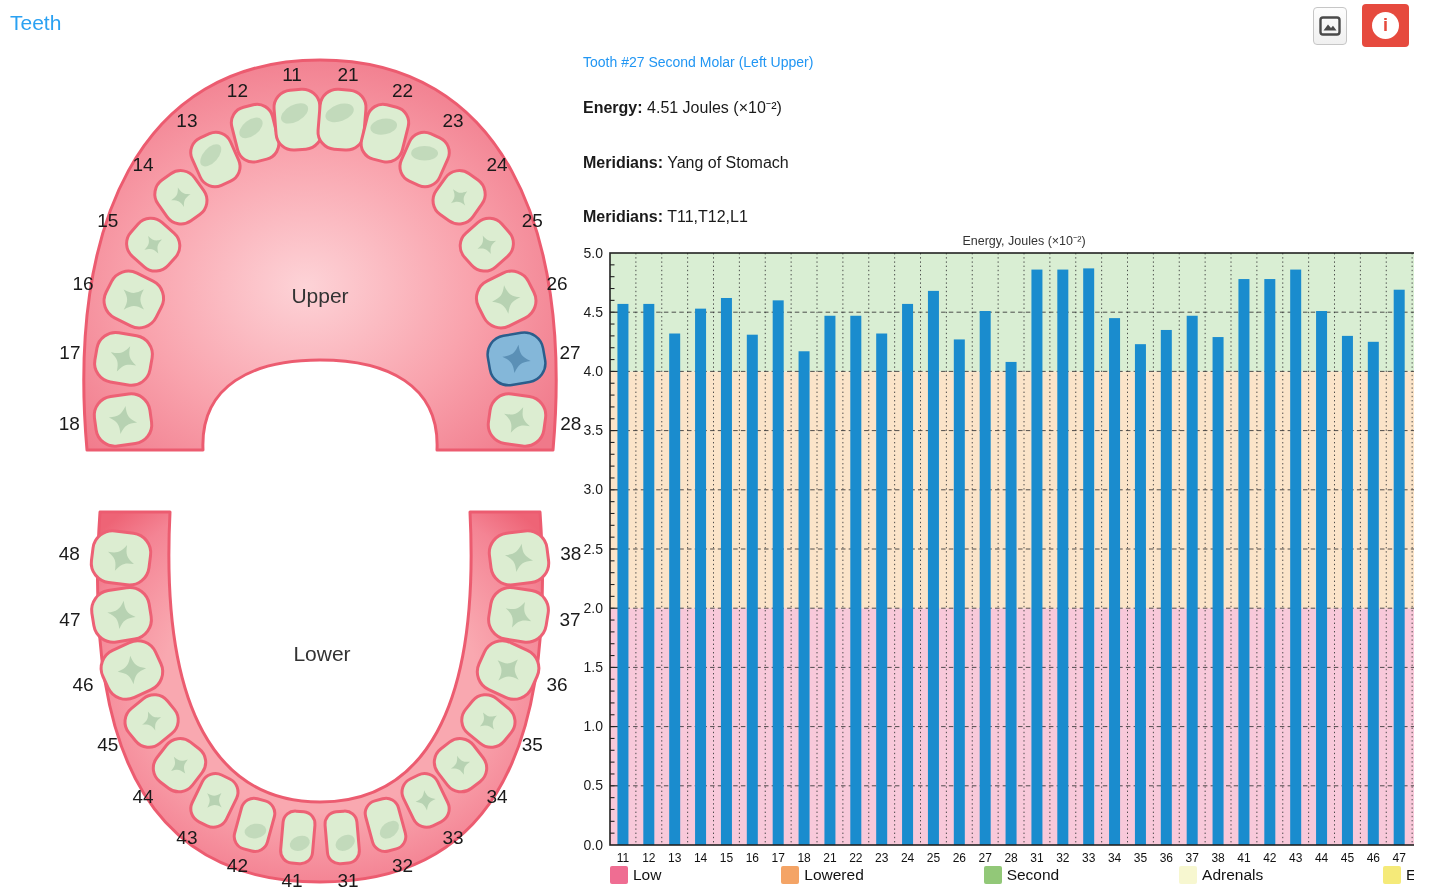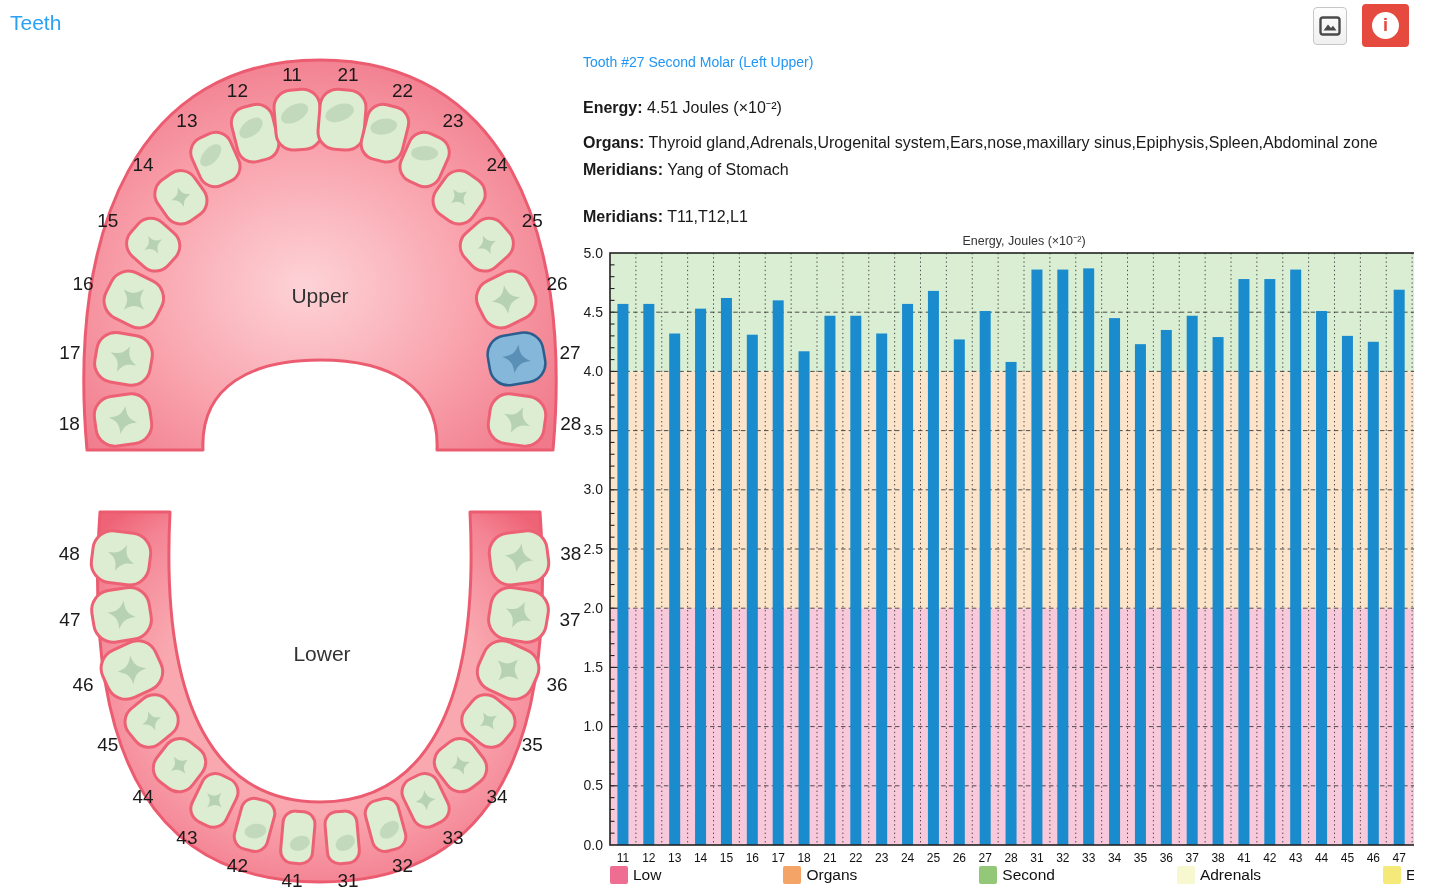--- a/index.html
+++ b/index.html
@@ -218,22 +218,21 @@
         <text x="528.8" y="559.6" text-anchor="middle" font-size="19" fill="#1a1a1a">38</text>
       </g>
     <text x="278" y="303" text-anchor="middle" font-size="21" fill="#333">Upper</text>
     <text x="280" y="661" text-anchor="middle" font-size="21" fill="#333">Lower</text>
   </svg>
 
   <div class="right-panel">
     <div class="detail-title">Tooth #27 Second Molar (Left Upper)</div>
 
     <div class="detail-row" style="top:96px"><b>Energy:</b> <span>4.51 Joules (×10⁻²)</span></div>
-    <div class="detail-row" style="top:134px"><b>Organs:</b> <span>Thyroid gland,Adrenals,Urogenital system,Ears,nose,maxillary sinus,Epiphysis,Spleen,Abdominal zone</span></div>
-    <div class="detail-row" style="top:161px"><b>Meridians:</b> <span>Yang of Stomach</span></div>
+    <div class="detail-row" style="top:154px"><b>Meridians:</b> <span>Yang of Stomach</span></div>
     <div class="detail-row" style="top:208px"><b>Meridians:</b> <span>T11,T12,L1</span></div>
 
     <svg id="chart-svg" width="862" height="640" viewBox="0 0 862 640">
         <text x="441" y="15" text-anchor="middle" font-size="12.5" fill="#333">Energy, Joules (×10⁻²)</text>
         <rect x="27" y="378.2" width="828" height="236.8" fill="#f8c9da"></rect>
         <rect x="27" y="141.4" width="828" height="236.79999999999998" fill="#fbe4c9"></rect>
         <rect x="27" y="23" width="828" height="118.4" fill="#d9eed3"></rect>
         <line x1="52.875" y1="23" x2="52.875" y2="615" stroke="#3c3c3c" stroke-width="0.9" stroke-dasharray="1.4 2.8"></line>
         <line x1="78.75" y1="23" x2="78.75" y2="615" stroke="#3c3c3c" stroke-width="0.9" stroke-dasharray="1.4 2.8"></line>
         <line x1="104.625" y1="23" x2="104.625" y2="615" stroke="#3c3c3c" stroke-width="0.9" stroke-dasharray="1.4 2.8"></line>
@@ -449,21 +448,21 @@
         <text x="20" y="86.7" text-anchor="end" font-size="14" fill="#1a1a1a">4.5</text>
         <text x="20" y="27.5" text-anchor="end" font-size="14" fill="#1a1a1a">5.0</text>
       </svg>
     <div id="legend">
         <div class="leg-item">
           <span class="leg-swatch" style="background: rgb(239, 109, 146);"></span>
           <span>Low</span>
         </div>
         <div class="leg-item">
           <span class="leg-swatch" style="background: rgb(244, 164, 102);"></span>
-          <span>Organs</span>
+          <span>Lowered</span>
         </div>
         <div class="leg-item">
           <span class="leg-swatch" style="background: rgb(146, 200, 120);"></span>
           <span>Second</span>
         </div>
         <div class="leg-item">
           <span class="leg-swatch" style="background: rgb(247, 247, 208);"></span>
           <span>Adrenals</span>
         </div>
         <div class="leg-item">

